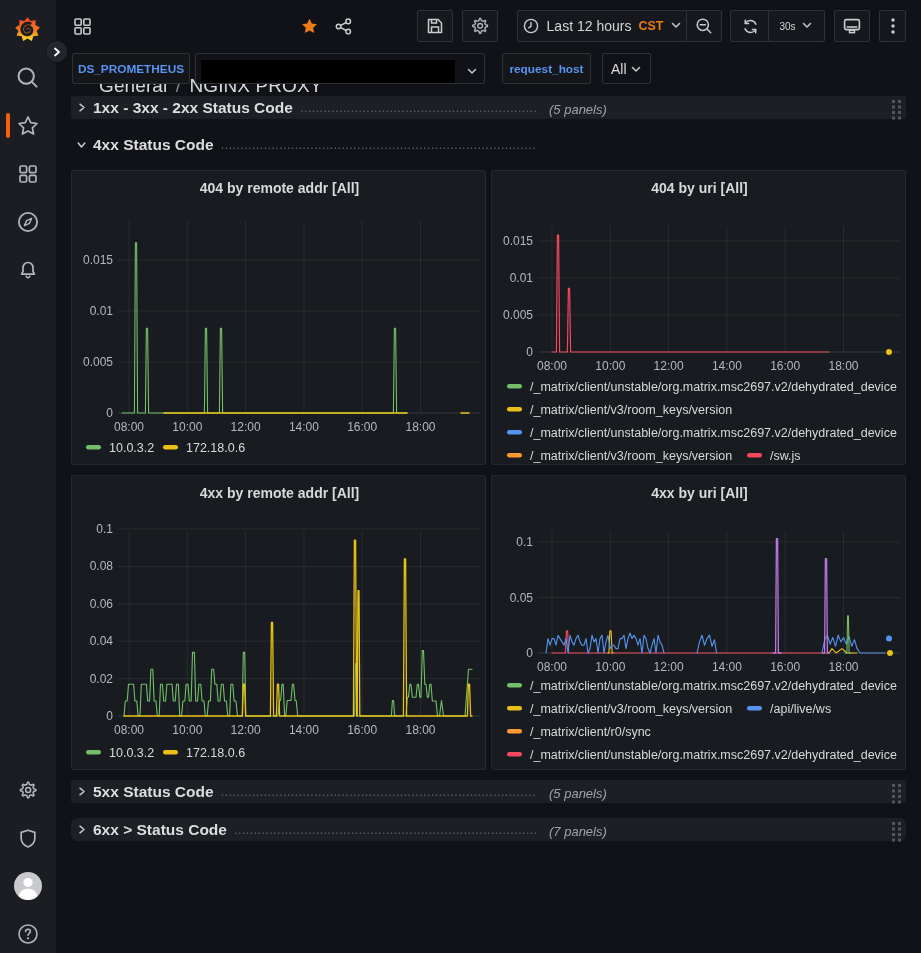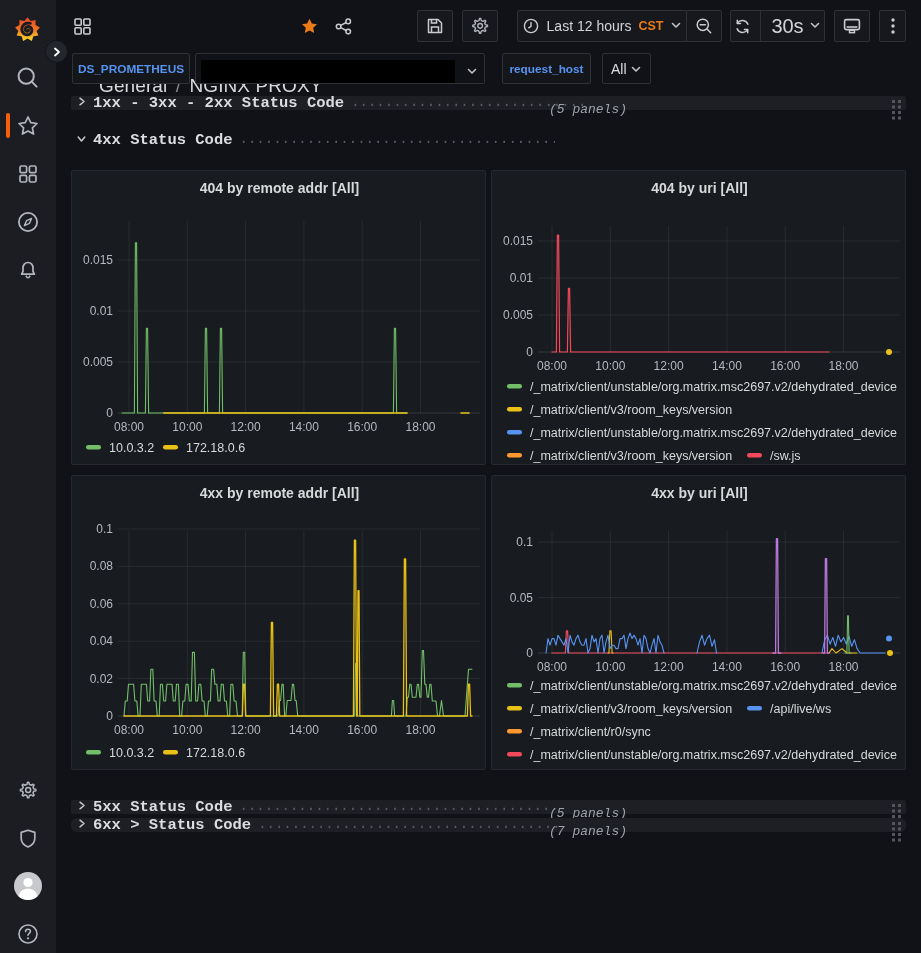--- a/index.html
+++ b/index.html
@@ -16,21 +16,21 @@
 .starfav{position:absolute;left:245px;top:18px;}
 .shareic{position:absolute;left:279px;top:18px;}
 .btn{position:absolute;top:10px;height:32px;border:1px solid #2e3136;border-radius:2px;background:#16181d;display:flex;align-items:center;justify-content:center;color:#c8cace;}
 .timetext{font-size:14px;color:#d3d4d6;margin-left:8px;}
 .cst{color:#eb7b18;font-weight:bold;font-size:12.5px;margin-left:7px;}
 .chev{margin-left:7px;}
 .submenu{position:absolute;left:0;top:52px;width:865px;height:44px;}
 .varlabel{position:absolute;top:1px;height:31px;background:#14161a;border:1px solid #2e3136;display:flex;align-items:center;justify-content:center;font-size:11.8px;font-weight:bold;color:#5794f2;border-radius:2px;}
 .varsel{position:absolute;top:1px;height:31px;background:#111217;border:1px solid #2e3136;display:flex;align-items:center;border-radius:2px;}
 .dash{position:absolute;left:0;top:96px;width:865px;height:857px;}
-.rowhdr{position:absolute;left:15px;width:835px;height:14px;display:flex;align-items:center;font-family:Liberation Mono, monospace;}
+.rowhdr{position:absolute;left:15px;width:835px;height:23px;display:flex;align-items:center;}
 .rowhdr.closed{background:#1d1f25;border-radius:2px;}
 
 .rowchev{width:20px;text-align:center;color:#c7c9cd;}
 
 .rowtitle{font-size:15.5px;font-weight:bold;color:#dcdde0;margin-left:2px;white-space:nowrap;}
 .dots{color:#585b62;font-size:14px;letter-spacing:0;margin-left:7px;overflow:hidden;white-space:nowrap;height:16px;line-height:15px;}
 .pcount2{position:absolute;left:478px;top:6px;font-size:13px;font-style:italic;color:#9fa4ab;white-space:nowrap;}
 .draghandle{position:absolute;right:4px;top:4px;}
 .panel{position:absolute;width:415px;height:295px;background:#181b1f;border:1px solid #25282e;border-radius:2px;overflow:hidden;}
 </style></head>
@@ -161,21 +161,21 @@
         </svg>
       </div>
 <div class="btn" style="left:674px;width:95px;padding:0;">
         <svg width="17" height="17" viewBox="0 0 17 17" fill="none">
           <path d="M13.9 6.2 A6 6 0 0 0 3.4 5.1" stroke="#c9cbcf" stroke-width="1.5" fill="none" stroke-linecap="round"></path>
           <path d="M3.3 2.2 L3.3 5.4 L6.5 5.4" stroke="#c9cbcf" stroke-width="1.5" fill="none" stroke-linecap="round" stroke-linejoin="round"></path>
           <path d="M3.1 10.8 A6 6 0 0 0 13.6 11.9" stroke="#c9cbcf" stroke-width="1.5" fill="none" stroke-linecap="round"></path>
           <path d="M13.7 14.8 L13.7 11.6 L10.5 11.6" stroke="#c9cbcf" stroke-width="1.5" fill="none" stroke-linecap="round" stroke-linejoin="round"></path>
         </svg>
         <div style="width:1px;height:30px;background:#2e3136;margin-left:9px;"></div>
-        <span style="font-size:20px;font-weight:500;color:#d3d4d6;margin-left:10px;">30s</span>
+        <span style="font-size:10px;font-weight:500;color:#d3d4d6;margin-left:10px;">30s</span>
         <span class="chev" style="margin-left:5px;"><svg width="12" height="12" viewBox="0 0 12 12" fill="none">
             <path d="M2.5 4.5 L6 8 L9.5 4.5" stroke="#c0c2c6" stroke-width="1.6" fill="none" stroke-linecap="round" stroke-linejoin="round"></path>
           </svg></span>
       </div>
 <div class="btn" style="left:778px;width:36px;">
         <svg width="18" height="18" viewBox="0 0 18 18" fill="none">
           <rect x="1.6" y="2.6" width="14.8" height="10" rx="1.6" stroke="#c9cbcf" stroke-width="1.6"></rect>
           <line x1="3.6" y1="10" x2="14.4" y2="10" stroke="#c9cbcf" stroke-width="1.6"></line>
           <rect x="6.5" y="13.5" width="5" height="2.2" stroke="#c9cbcf" stroke-width="1.4"></rect>
         </svg>
@@ -365,21 +365,21 @@
           <text x="38" y="213.5" font-size="12.5" fill="#d8d9da">/_matrix/client/unstable/org.matrix.msc2697.v2/dehydrated_device</text>
           <rect x="15" y="230" width="15" height="4.5" rx="2.2" fill="#eac117"></rect>
           <text x="38" y="236.5" font-size="12.5" fill="#d8d9da">/_matrix/client/v3/room_keys/version</text>
           <rect x="255" y="230" width="15" height="4.5" rx="2.2" fill="#5794f2"></rect>
           <text x="278" y="236.5" font-size="12.5" fill="#d8d9da">/api/live/ws</text>
           <rect x="15" y="253" width="15" height="4.5" rx="2.2" fill="#ff9830"></rect>
           <text x="38" y="259.5" font-size="12.5" fill="#d8d9da">/_matrix/client/r0/sync</text>
           <rect x="15" y="276" width="15" height="4.5" rx="2.2" fill="#f2495c"></rect>
           <text x="38" y="282.5" font-size="12.5" fill="#d8d9da">/_matrix/client/unstable/org.matrix.msc2697.v2/dehydrated_device</text>
         </svg></div>
-      <div class="rowhdr closed" style="top:684px;margin-top:20px;">
+      <div class="rowhdr closed" style="top:684px;">
 <span class="rowchev"><svg width="11" height="11" viewBox="0 0 11 11" fill="none">
             <path d="M4 2.2 L8 5.5 L4 8.8" stroke="#c7c9cd" stroke-width="1.5" fill="none" stroke-linecap="round" stroke-linejoin="round"></path>
           </svg></span>
         <span class="rowtitle">5xx Status Code</span>
         <span class="dots" style="width:315px;">......................................................................................................................................................</span>
         <span class="pcount2">(5 panels)</span>
         <div class="draghandle"><svg width="10" height="20" viewBox="0 0 10 20" fill="none">
             <g fill="#53565c">
               <rect x="0" y="0" width="3" height="3"></rect>
               <rect x="0" y="5.5" width="3" height="3"></rect>

